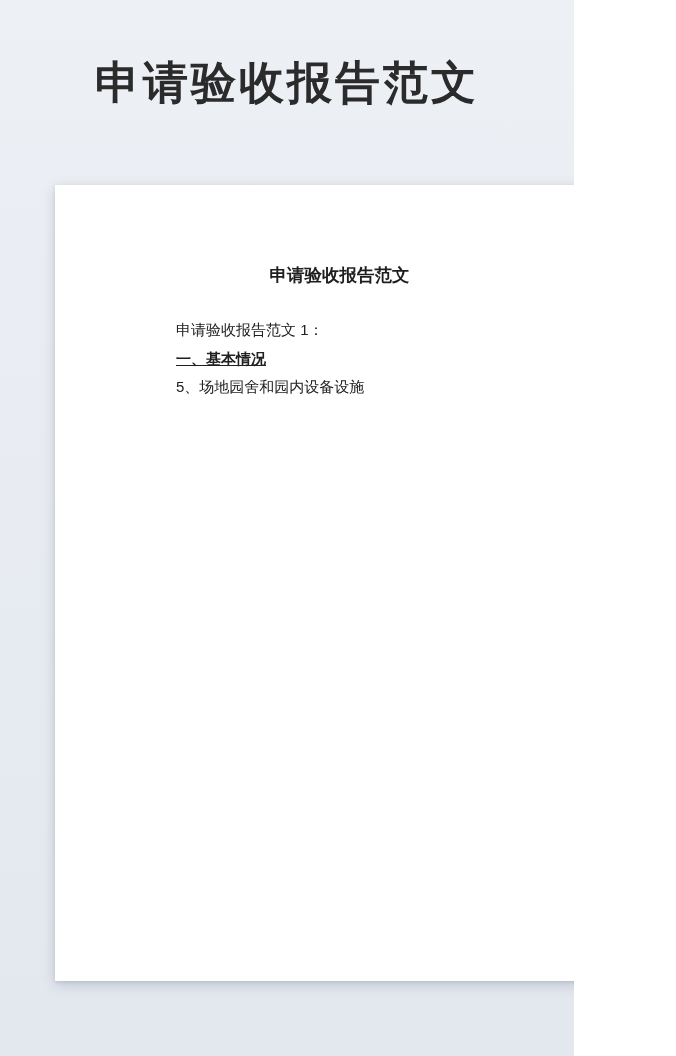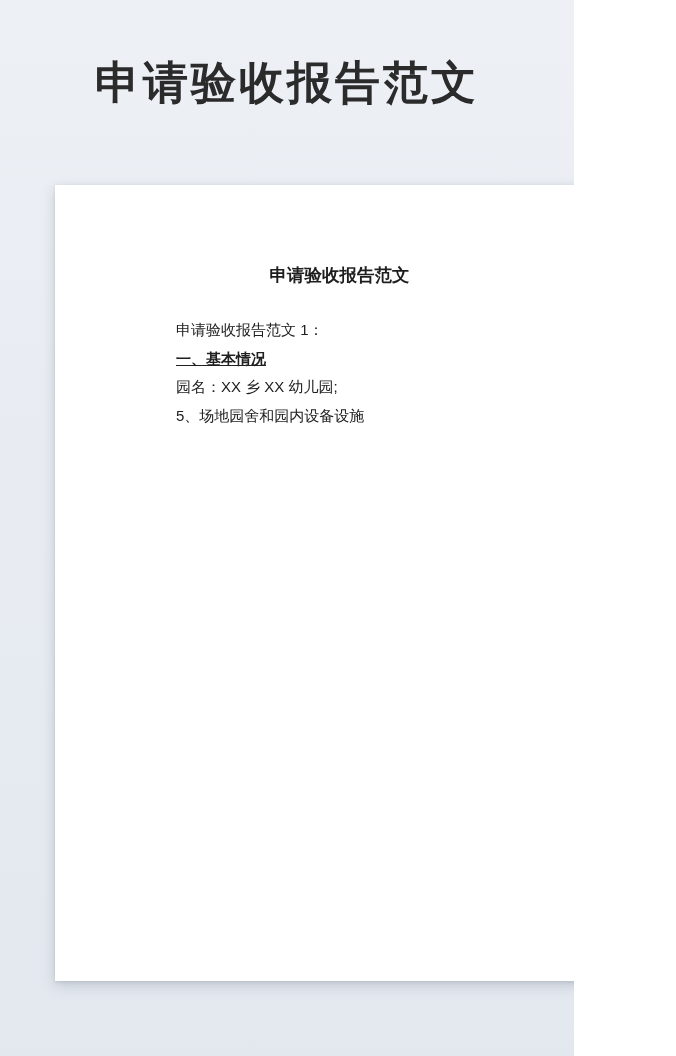--- a/index.html
+++ b/index.html
@@ -63,18 +63,17 @@
 
   <header class="hero">
     <h1 class="hero-title">申请验收报告范文</h1>
   </header>
 
   <section class="doc-page">
     <h2 class="doc-title">申请验收报告范文</h2>
     <div class="doc-body">
         <p>申请验收报告范文 1：</p>
         <p class="bold">一、基本情况</p>
-        <p>园名：XX 乡 XX 幼儿园;</p>
         <p>5、场地园舍和园内设备设施</p>
       </div>
   </section>
 
 </div>
 
 </body></html>

